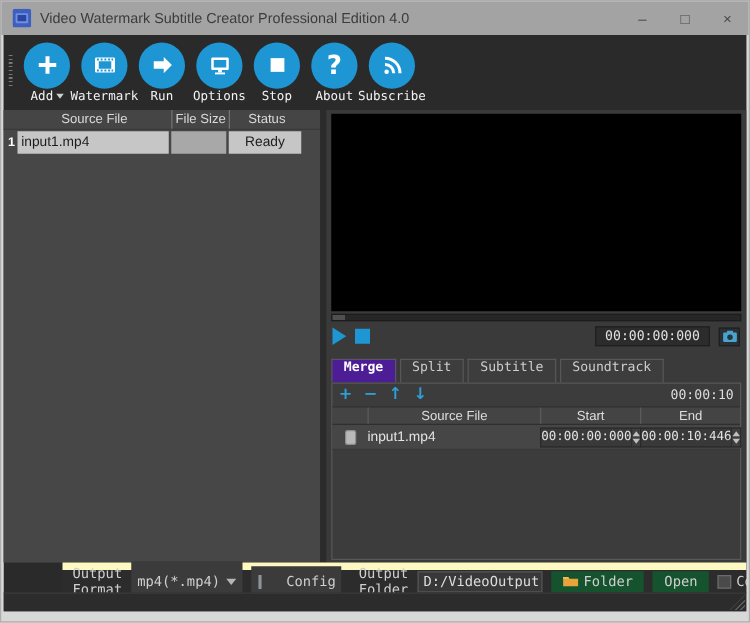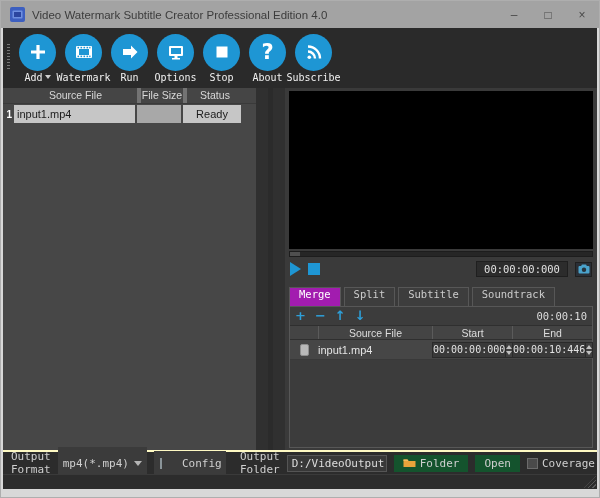--- a/index.html
+++ b/index.html
@@ -20,24 +20,24 @@
   .toolbar { height:60px; background:#2a2a2a; display:flex; align-items:center; padding-left:12px; position:relative; flex:0 0 auto; }
   .tb-handle { position:absolute; left:4px; top:16px; width:3px; height:26px;
     background:repeating-linear-gradient(#777 0 1px, transparent 1px 3px); }
   .tool-btn { width:45px; display:flex; flex-direction:column; align-items:center; margin-right:1px; cursor:default; }
   .tool-circle { width:37px; height:37px; border-radius:50%; background:#1e96d4; display:flex; align-items:center; justify-content:center; }
   .tool-label { margin-top:1px; font:10px "DejaVu Sans Mono", monospace; color:#f2f2f2; white-space:nowrap; display:flex; align-items:center; gap:2px; }
   .q-glyph { color:#fff; font-size:21px; font-weight:bold; font-family:"DejaVu Sans", sans-serif; }
   .caret-down { width:0; height:0; border-left:3px solid transparent; border-right:3px solid transparent; border-top:4px solid #cfcfcf; display:inline-block; }
 
   
-  .main { flex:1 1 auto; display:flex; background:#303030; min-height:0;gap:12px; }
+  .main { flex:1 1 auto; display:flex; background:#303030; min-height:0; }
   .left-panel { width:253px; flex:0 0 auto; background:#474747; display:flex; flex-direction:column; }
   .lt-header { display:flex; height:16px; align-items:center; background:#454545; color:#d9d9d9; font-size:10.5px; border-bottom:1px solid #3a3a3a; }
-  .lt-header .h { text-align:center; border-left:4px solid #737373; height:100%; line-height:15px; }
+  .lt-header .h { text-align:center; border-left:1px solid #737373; height:100%; line-height:15px; }
   .h-num { width:11px; border-left:none !important; }
   .h-src { width:123px; border-left:none !important; }
   .h-size { width:46px; }
   .h-status { width:60px; }
   .lt-row { display:flex; height:19px; align-items:stretch; padding-top:1px; }
   .cell-num { width:11px; color:#fff; font-size:10px; font-weight:bold; display:flex; align-items:center; justify-content:flex-end; padding-right:2px; }
   .cell-src { width:121px; margin-right:2px; background:#c6c6c6; color:#1c1c1c; font-size:11px; display:flex; align-items:center; padding-left:3px; }
   .cell-size { width:44px; margin-right:2px; background:#a8a8a8; }
   .cell-status { width:58px; background:#c6c6c6; color:#1c1c1c; font-size:11px; display:flex; align-items:center; justify-content:center; }
   .lt-rest { flex:1; }
@@ -50,21 +50,21 @@
   .seek-handle { position:absolute; left:0; top:0; width:10px; height:4px; background:#4f4f4f; }
   .controls { height:24px; flex:0 0 auto; display:flex; align-items:center; gap:7px; padding:0 1px; }
   .play-icon { width:0; height:0; border-left:11px solid #1e96d4; border-top:7px solid transparent; border-bottom:7px solid transparent; }
   .stop-icon { width:12px; height:12px; background:#1e96d4; }
   .ctrl-spacer { flex:1; }
   .time-box { width:92px; height:16px; background:#2c2c2c; border:1px solid #1f1f1f; color:#e2e2e2; font:10.5px "DejaVu Sans Mono", monospace; display:flex; align-items:center; justify-content:center; }
   .snap-btn { width:17px; height:15px; background:#2a2f36; border:1px solid #1f1f1f; display:flex; align-items:center; justify-content:center; }
 
   .tabbar { height:23px; flex:0 0 auto; display:flex; align-items:flex-end; gap:3px; margin-top:2px; }
   .tab { height:19px; line-height:18px; padding:0 9px; background:#3d3d3d; border:1px solid #575757; border-bottom:none; color:#cccccc; font:10.5px "DejaVu Sans Mono", monospace; cursor:default; }
-  .tab.active { background:#a21caf; color:#ffffff; font-weight:normal; }
+  .tab.active { background:#4c1d95; color:#ffffff; font-weight:bold; }
 
   .tab-content { flex:1 1 auto; border:1px solid #575757; background:#3c3c3c; display:flex; flex-direction:column; min-height:0; }
   .merge-toolbar { height:18px; flex:0 0 auto; display:flex; align-items:center; gap:9px; padding:0 5px; }
   .mt-btn { color:#2e9fd8; font:bold 13px "DejaVu Sans", sans-serif; line-height:14px; cursor:default; }
   .mt-duration { margin-left:auto; color:#dddddd; font:10.5px "DejaVu Sans Mono", monospace; }
   .ct-header { display:flex; height:15px; flex:0 0 auto; background:#444444; color:#dddddd; font-size:10.5px; align-items:center; border-top:1px solid #2f2f2f; border-bottom:1px solid #2f2f2f; }
   .ct-header .h { text-align:center; border-left:1px solid #5b5b5b; height:100%; line-height:14px; }
   .ch-icon { width:28px; border-left:none !important; }
   .ch-src { flex:1; }
   .ch-start { width:80px; }
@@ -74,21 +74,21 @@
   .file-chip { width:9px; height:12px; background:#b9b9b9; border-radius:2px; border:1px solid #8e8e8e; }
   .cr-src { flex:1; color:#e4e4e4; font-size:11px; }
   .cr-time { width:80px; display:flex; align-items:center; padding-right:3px; }
   .time-cell { flex:1; height:16px; background:#393939; border:1px solid #2a2a2a; color:#e2e2e2; font:10px "DejaVu Sans Mono", monospace; display:flex; align-items:center; justify-content:center; }
   .spinner { width:10px; height:16px; display:flex; flex-direction:column; align-items:center; justify-content:center; gap:2px; background:#3f3f3f; border:1px solid #2a2a2a; border-left:none; }
   .sp-up { width:0; height:0; border-left:3px solid transparent; border-right:3px solid transparent; border-bottom:4px solid #c0c0c0; }
   .sp-dn { width:0; height:0; border-left:3px solid transparent; border-right:3px solid transparent; border-top:4px solid #c0c0c0; }
   .ct-rest { flex:1; }
 
   
-  .bottom-bar { height:24px; flex:0 0 auto; background:#2c2c2c; border-top:2px solid #fef9c3; display:flex; align-items:center; padding:0 8px; gap:7px; font:11px "DejaVu Sans Mono", monospace; color:#cfcfcf; }
+  .bottom-bar { height:24px; flex:0 0 auto; background:#2c2c2c; border-top:6px solid #fef9c3; display:flex; align-items:center; padding:0 8px; gap:7px; font:11px "DejaVu Sans Mono", monospace; color:#cfcfcf;margin-left:47px; }
   .dd-box { background:#3b3b3b; height:17px; display:flex; align-items:center; gap:5px; padding:16px 5px; cursor:default;justify-content:space-between; }
   .dd-arrow { width:0; height:0; border-left:4px solid transparent; border-right:4px solid transparent; border-top:5px solid #b5b5b5; }
   .chk-strip { background:#3b3b3b; height:17px; display:flex; align-items:center; gap:20px; padding:12px 6px; width:72px; cursor:default; }
   .checkbox { width:11px; height:11px; background:#cdd6da; border:1px solid #8a9499; }
   .checkbox.dark { background:#4a4a4a; border:1px solid #6b6b6b; }
   .bb-spacer { flex:1; }
   .folder-input { width:100px; height:17px; background:#383838; border:1px solid #555; color:#ddd; display:flex; align-items:center; padding:0 4px; font:11px "DejaVu Sans Mono", monospace; }
   .btn { background:#14532d; height:17px; display:flex; align-items:center; gap:4px; padding:0 9px; cursor:default; }
   .coverage-wrap { display:flex; align-items:center; gap:4px; }
 

